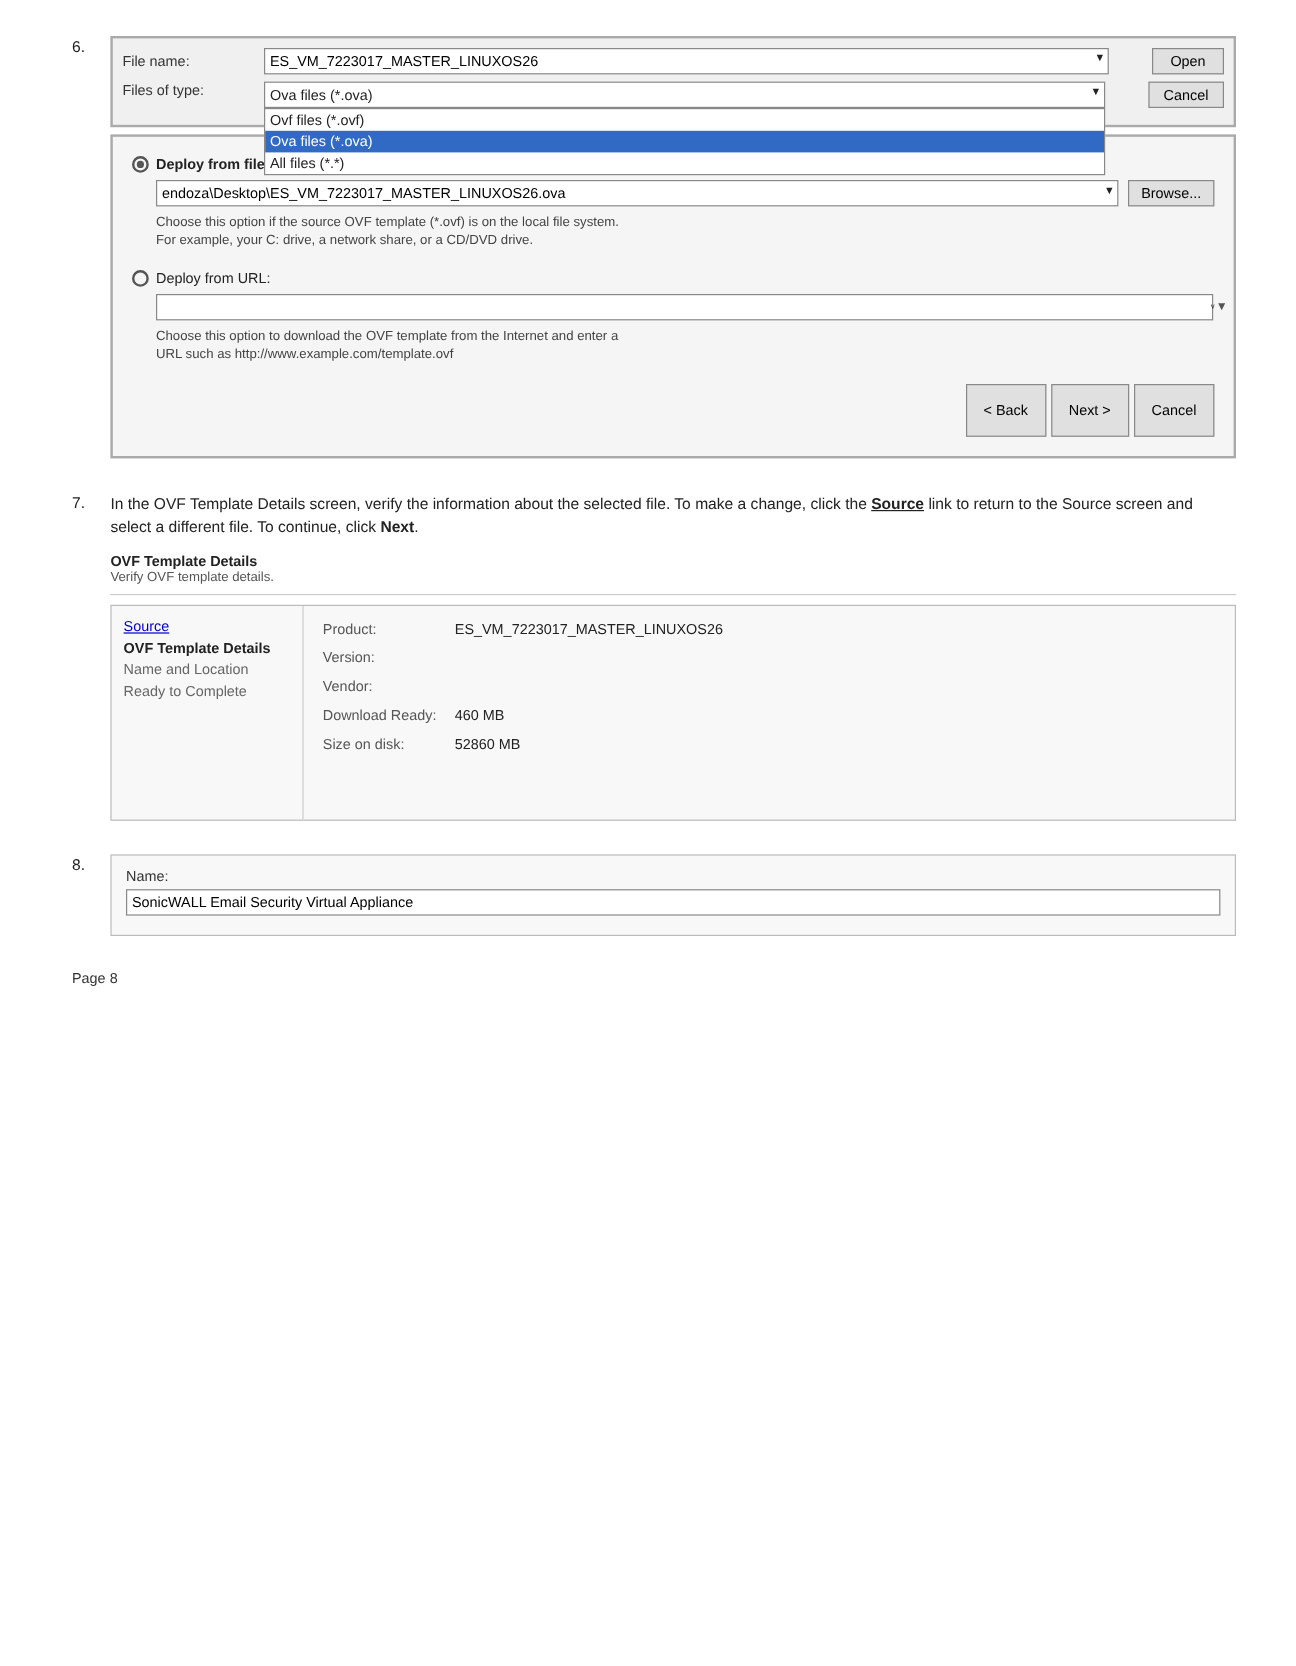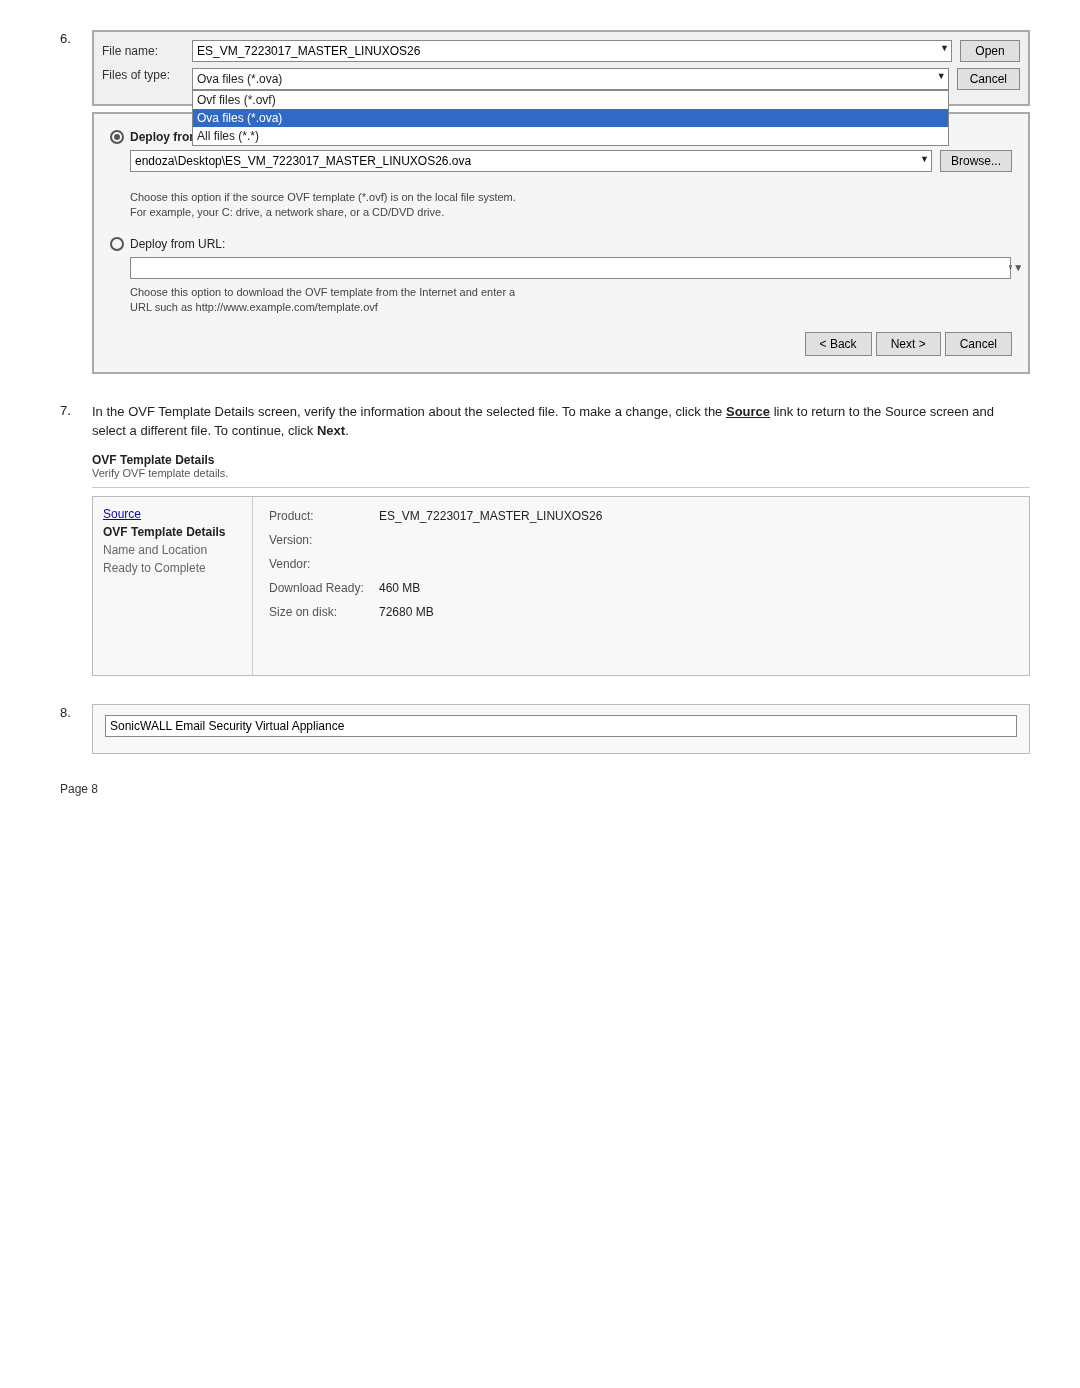--- a/index.html
+++ b/index.html
@@ -29,20 +29,21 @@
       font-size: 13px;
       line-height: 1.5;
       margin-bottom: 12px;
     }
     .step-text em { font-style: italic; }
     .step-text strong { font-weight: bold; }
     .dialog-row {
       display: flex;
       align-items: center;
       margin-bottom: 6px;
+      gap: 28px;
     }
     .dialog-label {
       width: 90px;
       font-size: 12px;
       color: #333;
     }
     .dialog-input {
       flex: 1;
       border: 1px solid #888;
       background: #fff;
@@ -132,21 +133,21 @@
       top: 2px;
       left: 2px;
     }
     .radio-label {
       font-size: 12px;
       font-weight: bold;
     }
     .file-row {
       display: flex;
       align-items: center;
-      margin-bottom: 18px;
+      margin-bottom: 6px;
       margin-left: 20px;
     }
     .file-input-wrapper {
       flex: 1;
       position: relative;
       display: flex;
     }
     .file-input {
       flex: 1;
       border: 1px solid #888;
@@ -199,21 +200,21 @@
       margin-left: -14px;
       pointer-events: none;
     }
     .nav-buttons {
       display: flex;
       justify-content: flex-end;
       margin-top: 16px;
       gap: 4px;
     }
     .nav-btn {
-      padding: 4px 14px;
+      padding: 14px 14px;
       font-size: 12px;
       border: 1px solid #888;
       background: #e0e0e0;
       cursor: pointer;
       min-width: 60px;
     }
 
     
     .ovf-dialog {
       border: 1px solid #bbb;
@@ -425,29 +426,30 @@
         <div class="ovf-row">
           <span class="ovf-key">Vendor:</span>
           <span class="ovf-value"></span>
         </div>
         <div class="ovf-row">
           <span class="ovf-key">Download Ready:</span>
           <span class="ovf-value">460 MB</span>
         </div>
         <div class="ovf-row">
           <span class="ovf-key">Size on disk:</span>
-          <span class="ovf-value">72680 MB</span>
+          <span class="ovf-value">52860 MB</span>
         </div>
       </div>
     </div>
   </div>
 </div>
 
 <div class="step">
   <div class="step-number">8.</div>
   <div class="step-content">
     <div class="name-dialog">
+      <div class="name-label">Name:</div>
       <input class="name-input" type="text" value="SonicWALL Email Security Virtual Appliance" style="">
     </div>
   </div>
 </div>
 
 <div class="page-number">Page 8</div>
 
 </body></html>

